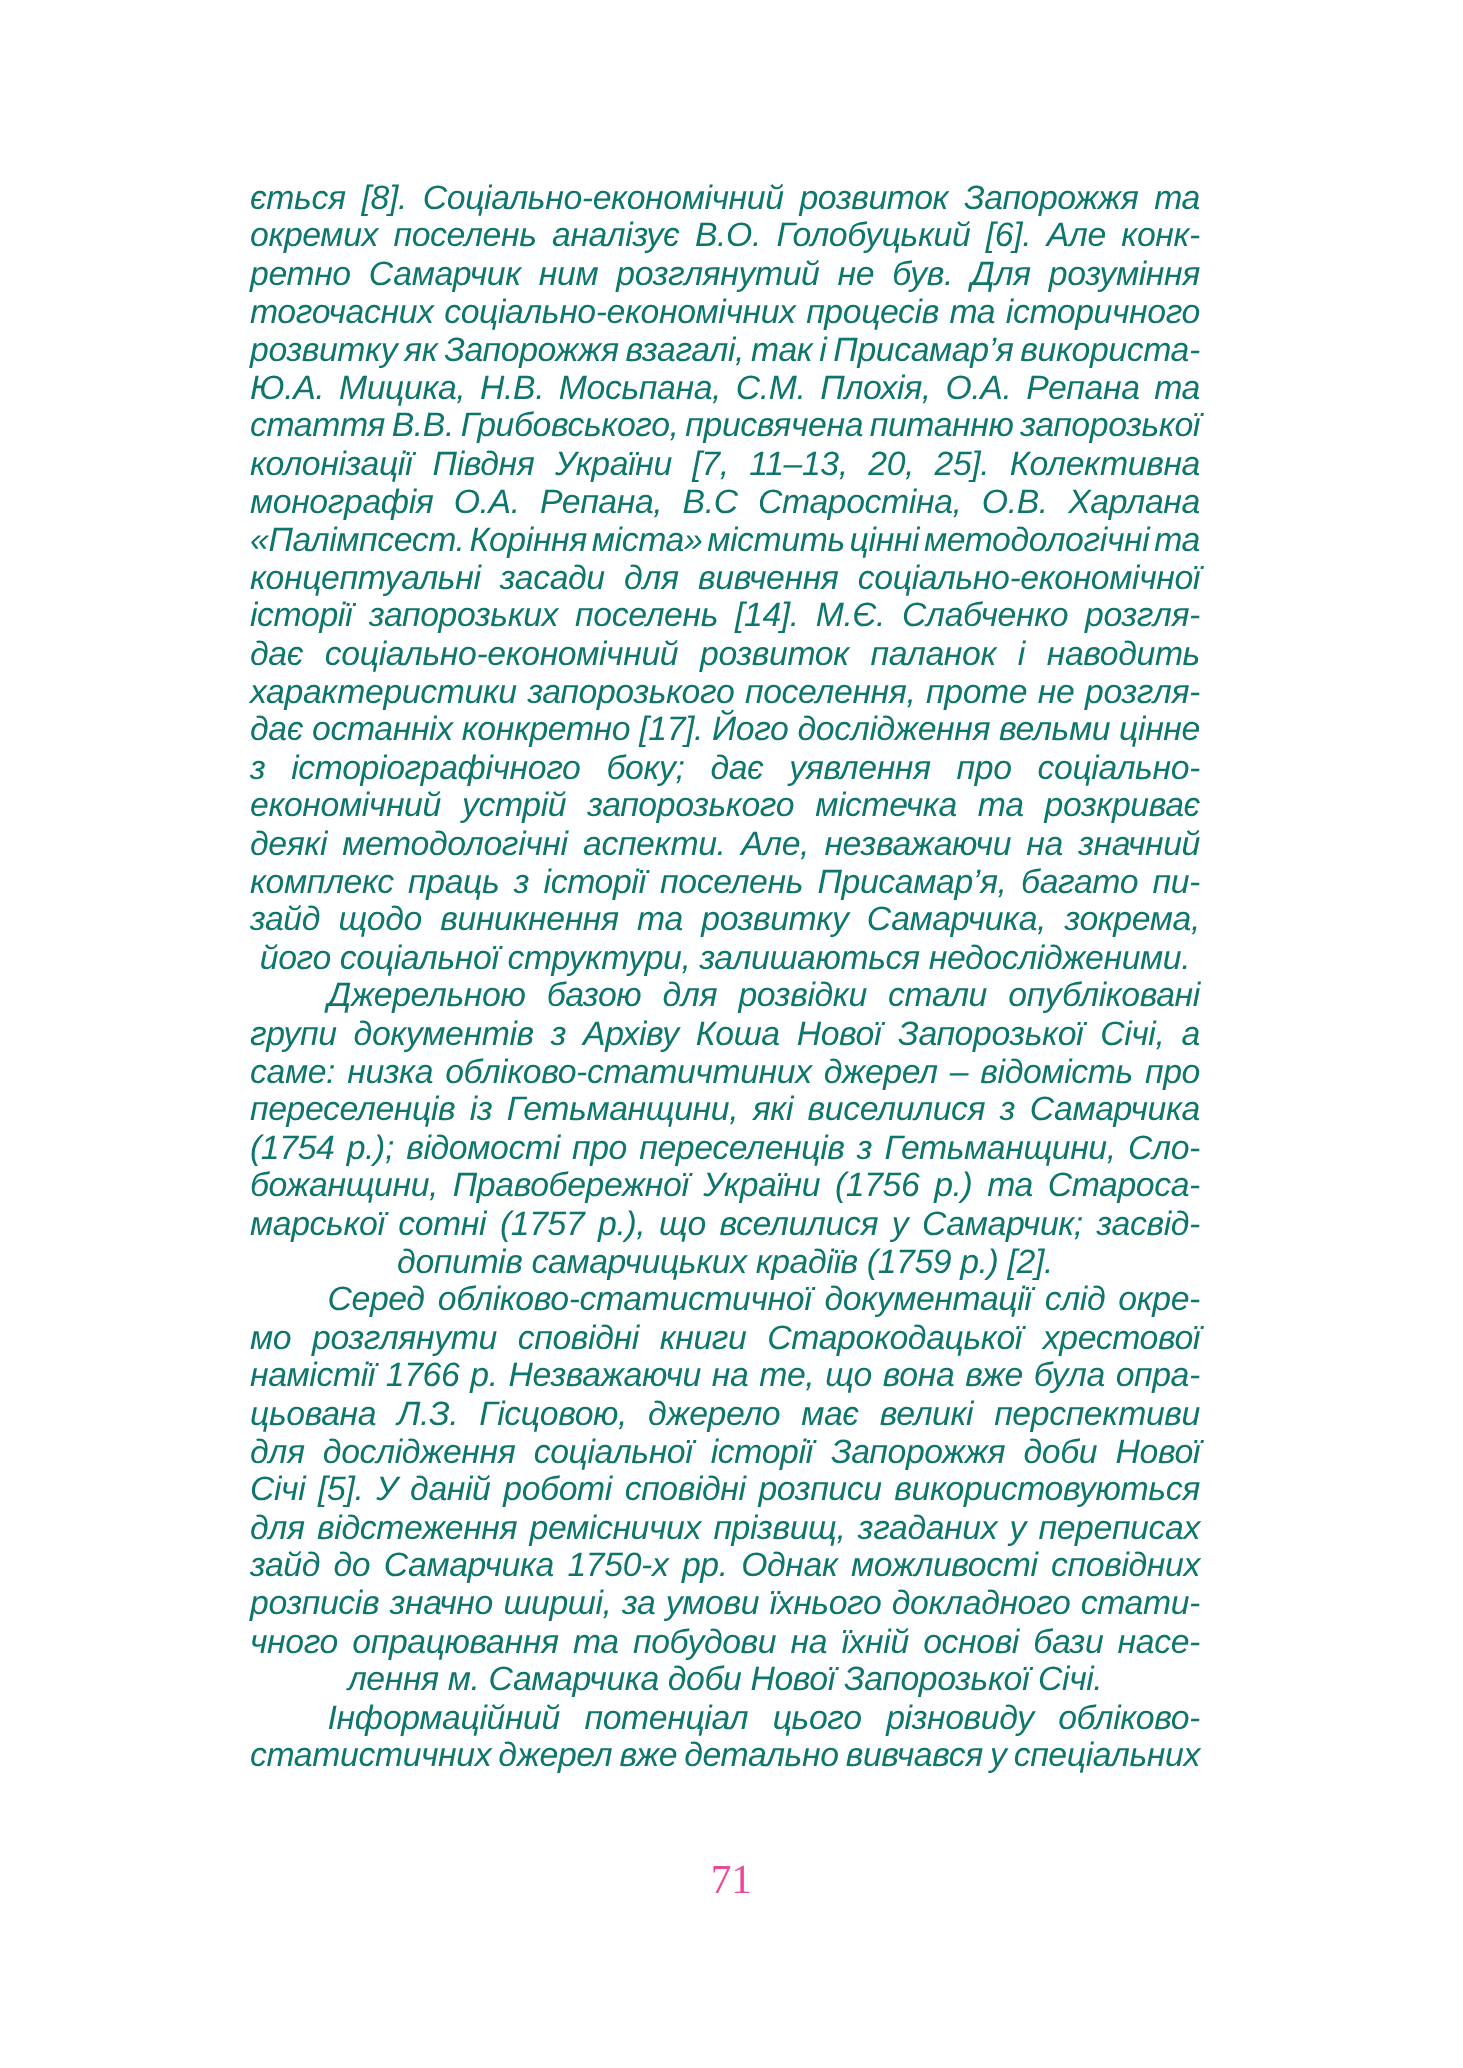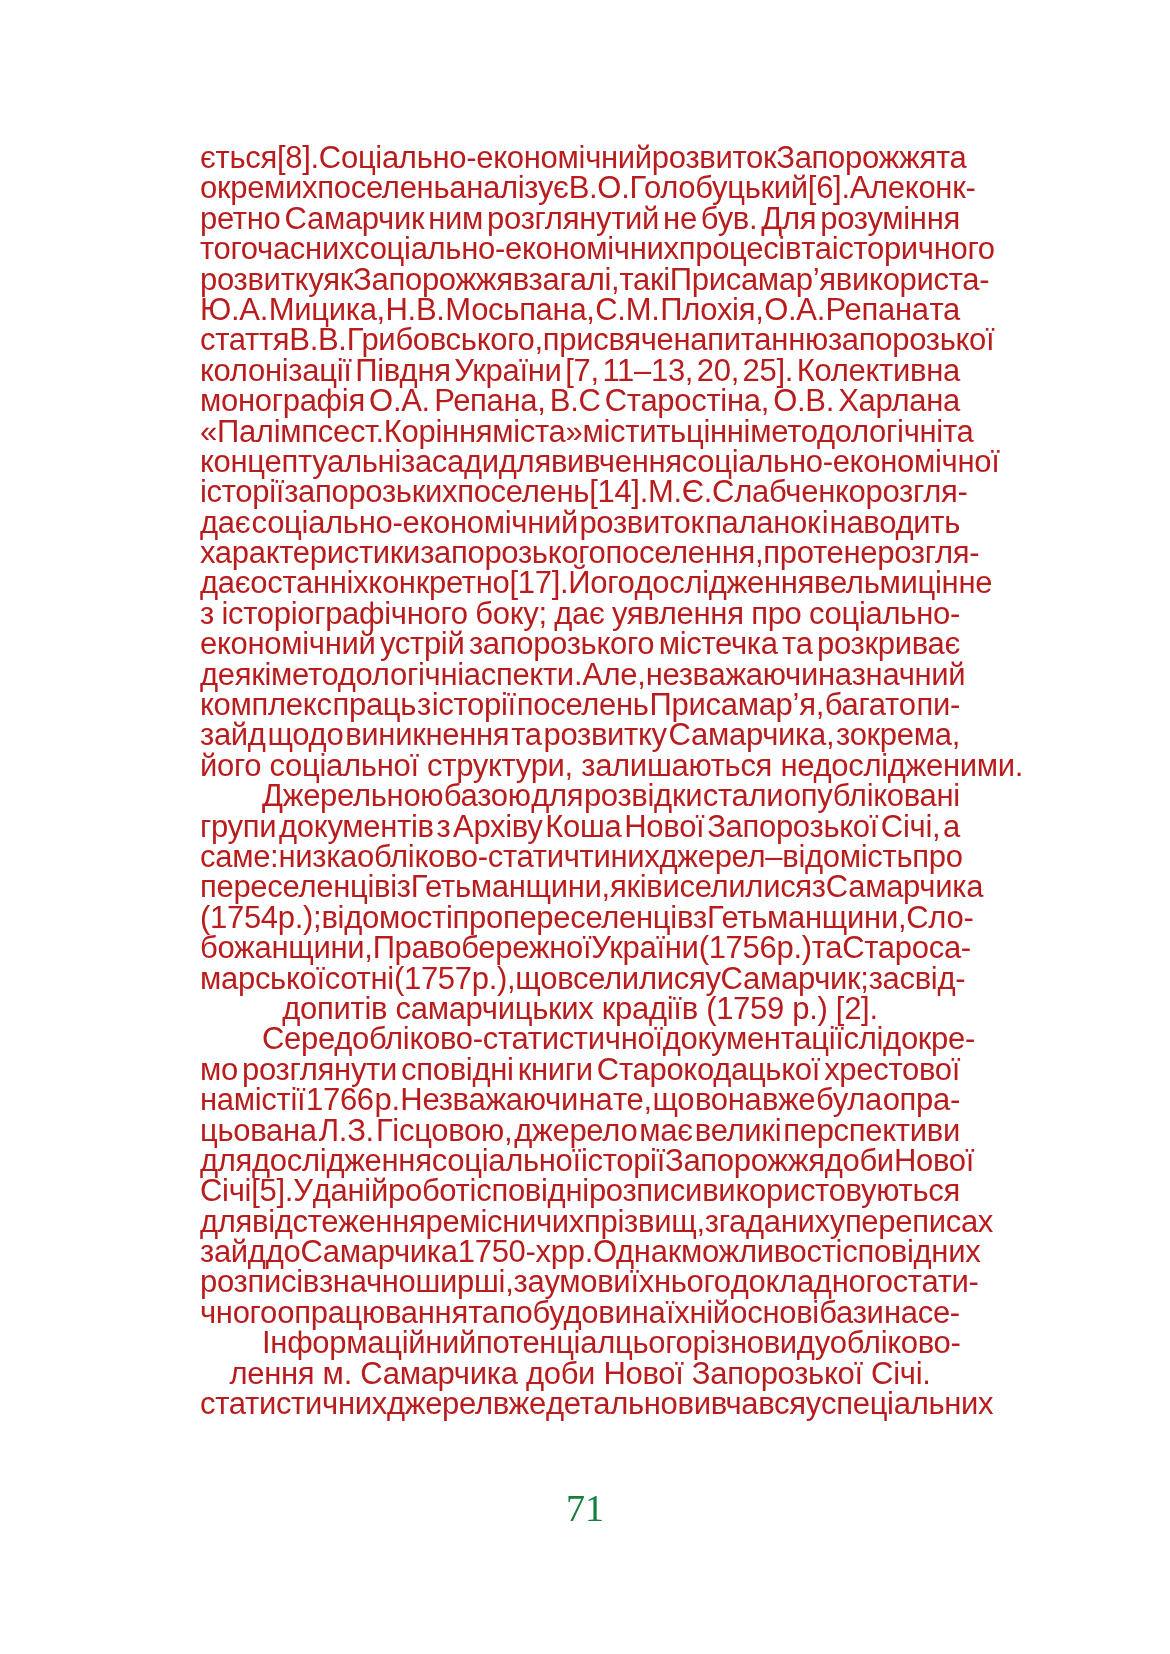--- a/index.html
+++ b/index.html
@@ -17,23 +17,24 @@
   .page {
     position: absolute;
     inset: 0;
     background: #ffffff;
   }
   .text-block {
     position: absolute;
     left: 200px;
     top: 143px;
     width: 760px;
-    color: #b91c1c;
-    font-size: 31px;
+    color: #0f766e;
+    font-size: 27px;
     letter-spacing: -0.3px;
+    font-style: italic;
   }
   .line {
     height: 30.4px;
     line-height: 30.4px;
     white-space: nowrap;
   }
   .line.justify {
     display: flex;
     flex-wrap: nowrap;
     justify-content: space-between;
@@ -47,22 +48,22 @@
   .word {
     display: inline-block;
   }
   .page-number {
     position: absolute;
     top: 1486px;
     left: 0;
     width: 1170px;
     text-align: center;
     font-family: "Liberation Serif", serif;
-    font-size: 38px;
-    color: #15803d;
+    font-size: 33px;
+    color: #ec4899;
   }
 </style>
 </head>
 <body>
 
 <div class="page">
   <div class="text-block">
       <div class="line justify">
         <span class="word">ється</span>
         <span class="word">[8].</span>
@@ -400,28 +401,28 @@
         <span class="word">чного</span>
         <span class="word">опрацювання</span>
         <span class="word">та</span>
         <span class="word">побудови</span>
         <span class="word">на</span>
         <span class="word">їхній</span>
         <span class="word">основі</span>
         <span class="word">бази</span>
         <span class="word">насе-</span>
       </div>
+      <div class="line para-end">лення м. Самарчика доби Нової Запорозької Січі.</div>
       <div class="line indent justify">
         <span class="word">Інформаційний</span>
         <span class="word">потенціал</span>
         <span class="word">цього</span>
         <span class="word">різновиду</span>
         <span class="word">обліково-</span>
       </div>
-      <div class="line para-end">лення м. Самарчика доби Нової Запорозької Січі.</div>
       <div class="line justify">
         <span class="word">статистичних</span>
         <span class="word">джерел</span>
         <span class="word">вже</span>
         <span class="word">детально</span>
         <span class="word">вивчався</span>
         <span class="word">у</span>
         <span class="word">спеціальних</span>
       </div>
     </div>

